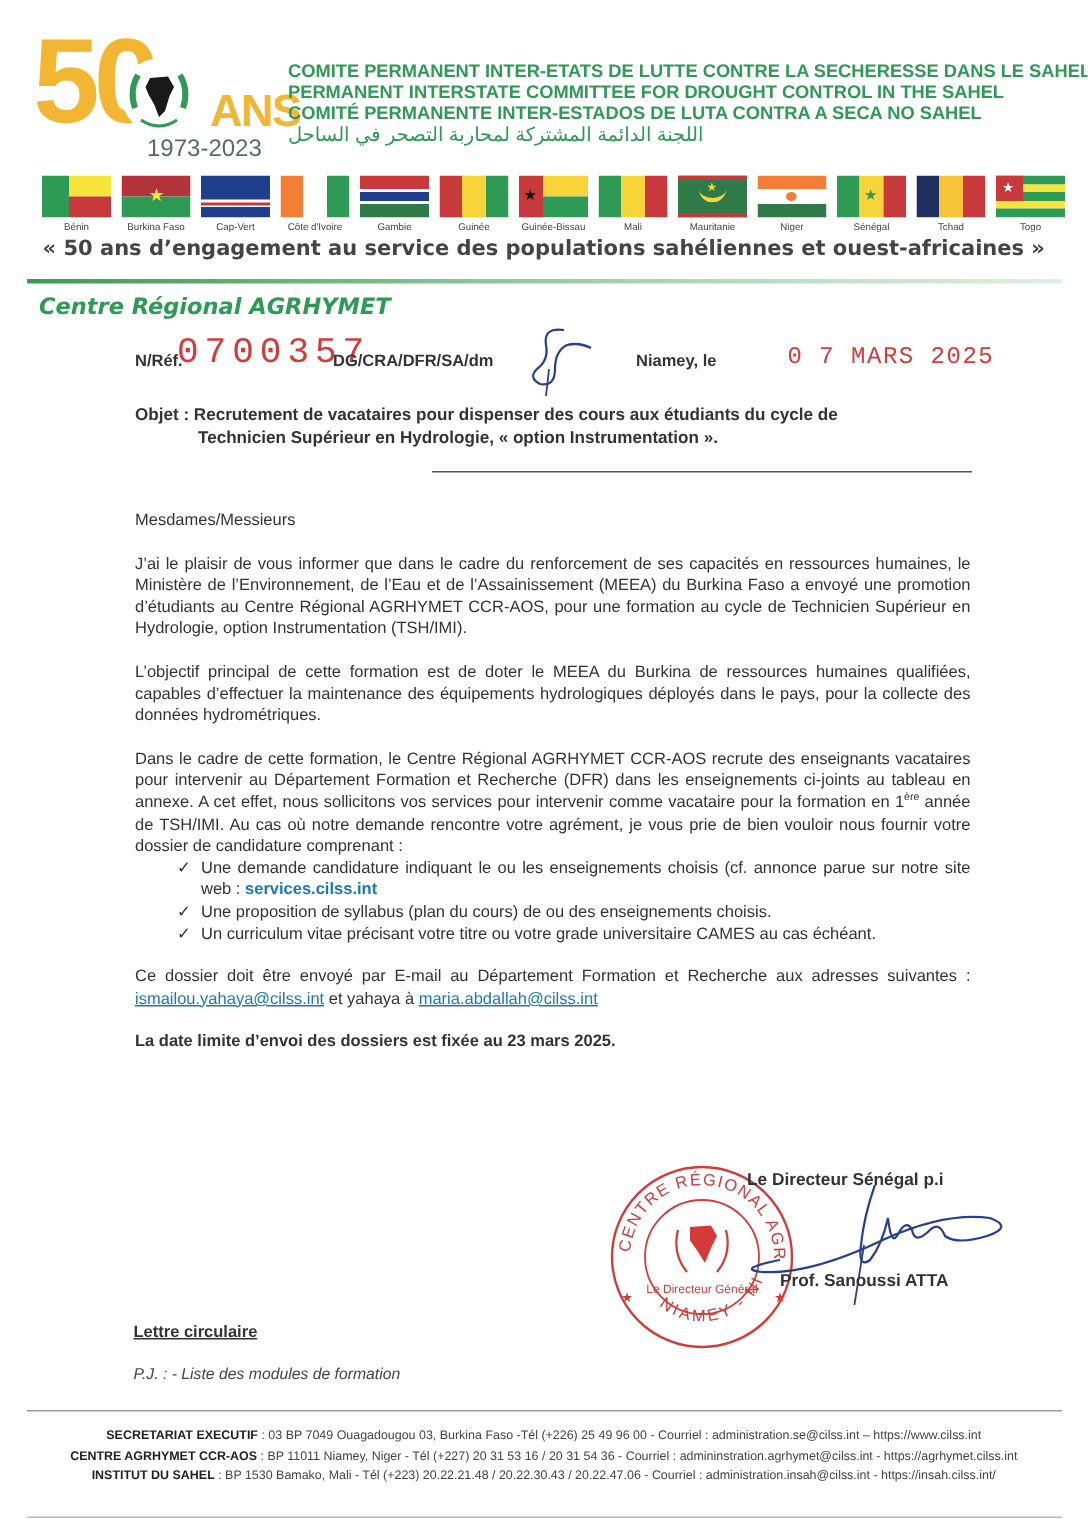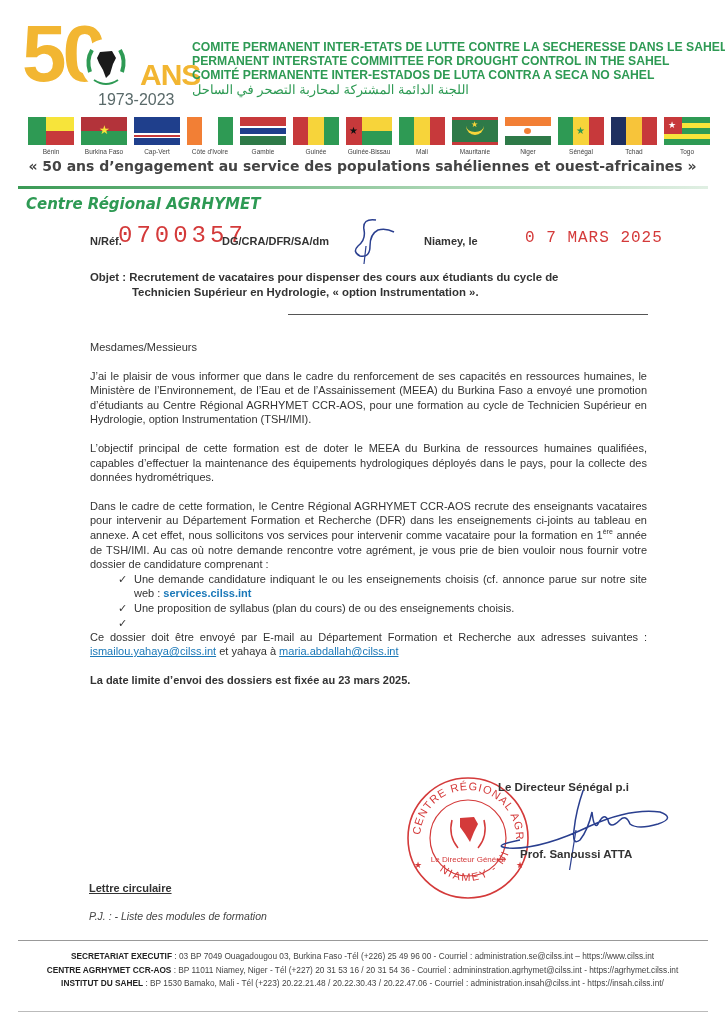--- a/index.html
+++ b/index.html
@@ -219,20 +219,21 @@
     <li>
       <span class="check">✓</span>
       <span>Une demande candidature indiquant le ou les enseignements choisis (cf. annonce parue sur notre site web : </span><span class="link strong">services.cilss.int</span>
     </li>
     <li>
       <span class="check">✓</span>
       <span>Une proposition de syllabus (plan du cours) de ou des enseignements choisis.</span>
     </li>
     <li>
       <span class="check">✓</span>
+      <span>Un curriculum vitae précisant votre titre ou votre grade universitaire CAMES au cas échéant.</span>
     </li>
   </ul>
   <p><span>Ce dossier doit être envoyé par E-mail au Département Formation et Recherche aux adresses suivantes : </span><span class="link-u">ismailou.yahaya@cilss.int</span><span> et yahaya à </span><span class="link-u">maria.abdallah@cilss.int</span></p>
   <p class="strong">La date limite d’envoi des dossiers est fixée au 23 mars 2025.</p>
 </div>
 
 <svg class="seal" viewBox="0 0 135 130">
   <defs>
     <path id="sealTop" d="M20 68 A48 48 0 0 1 116 68"></path>
     <path id="sealBot" d="M26 80 A44 44 0 0 0 110 80"></path>

